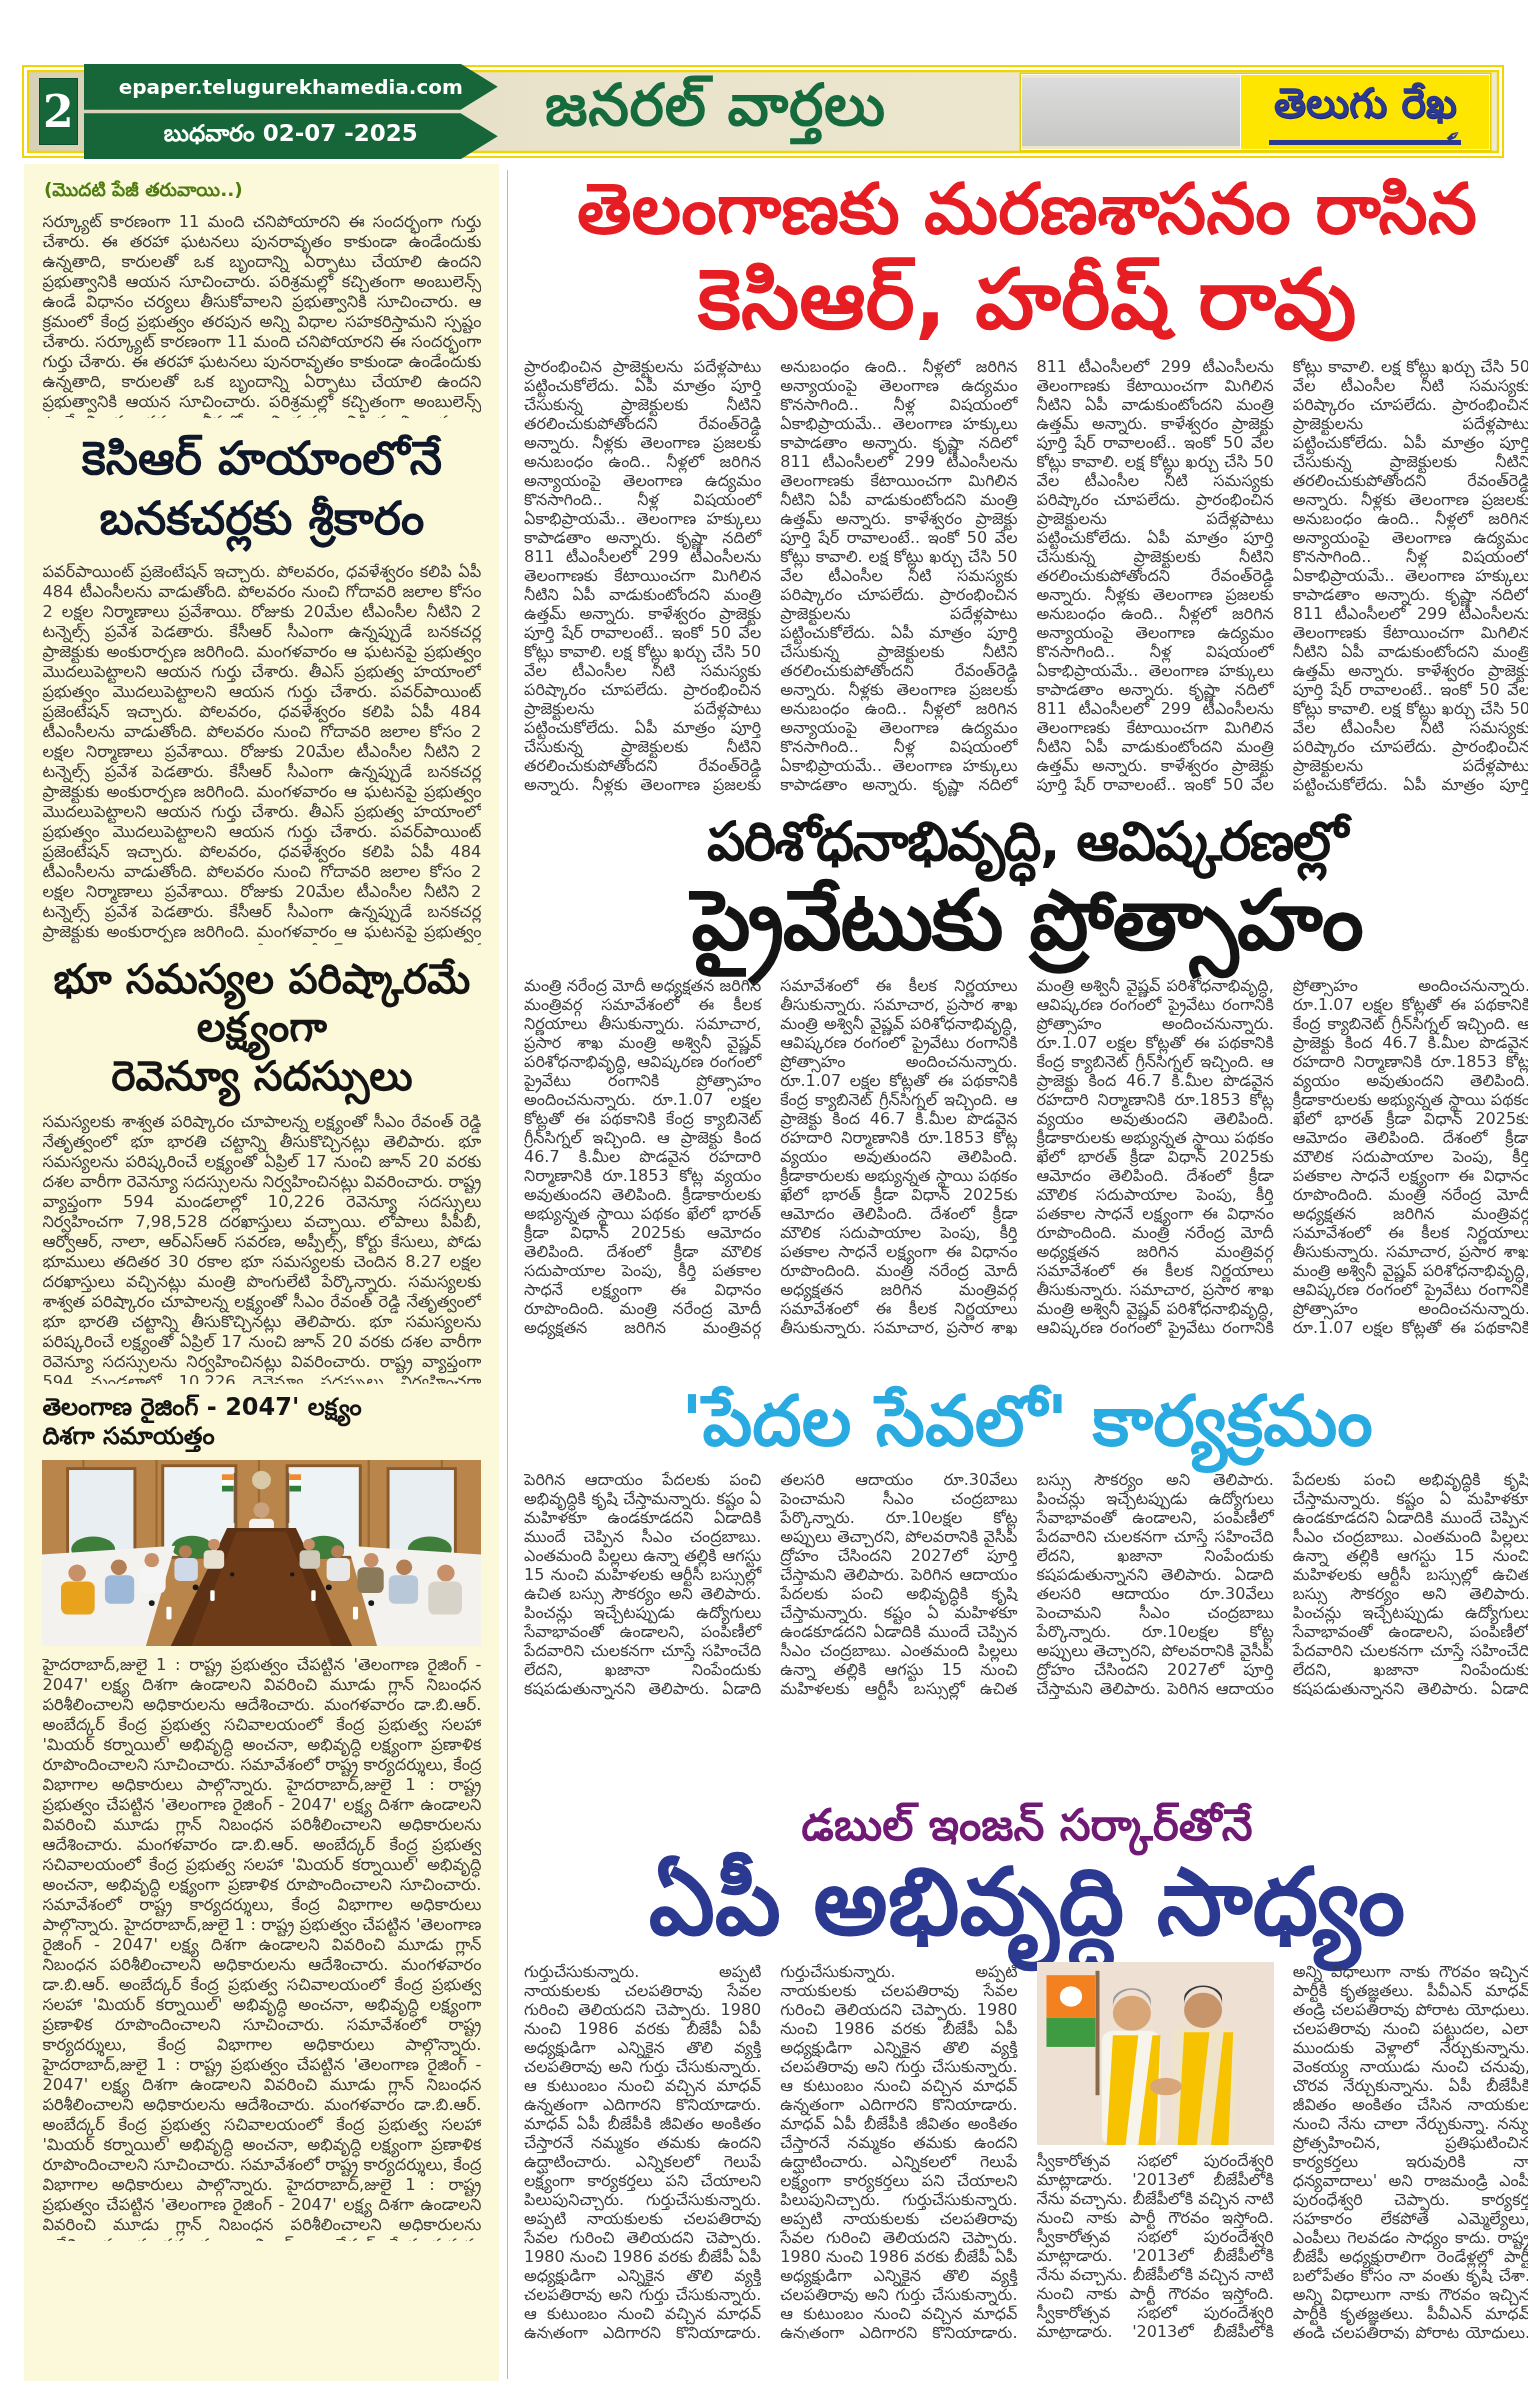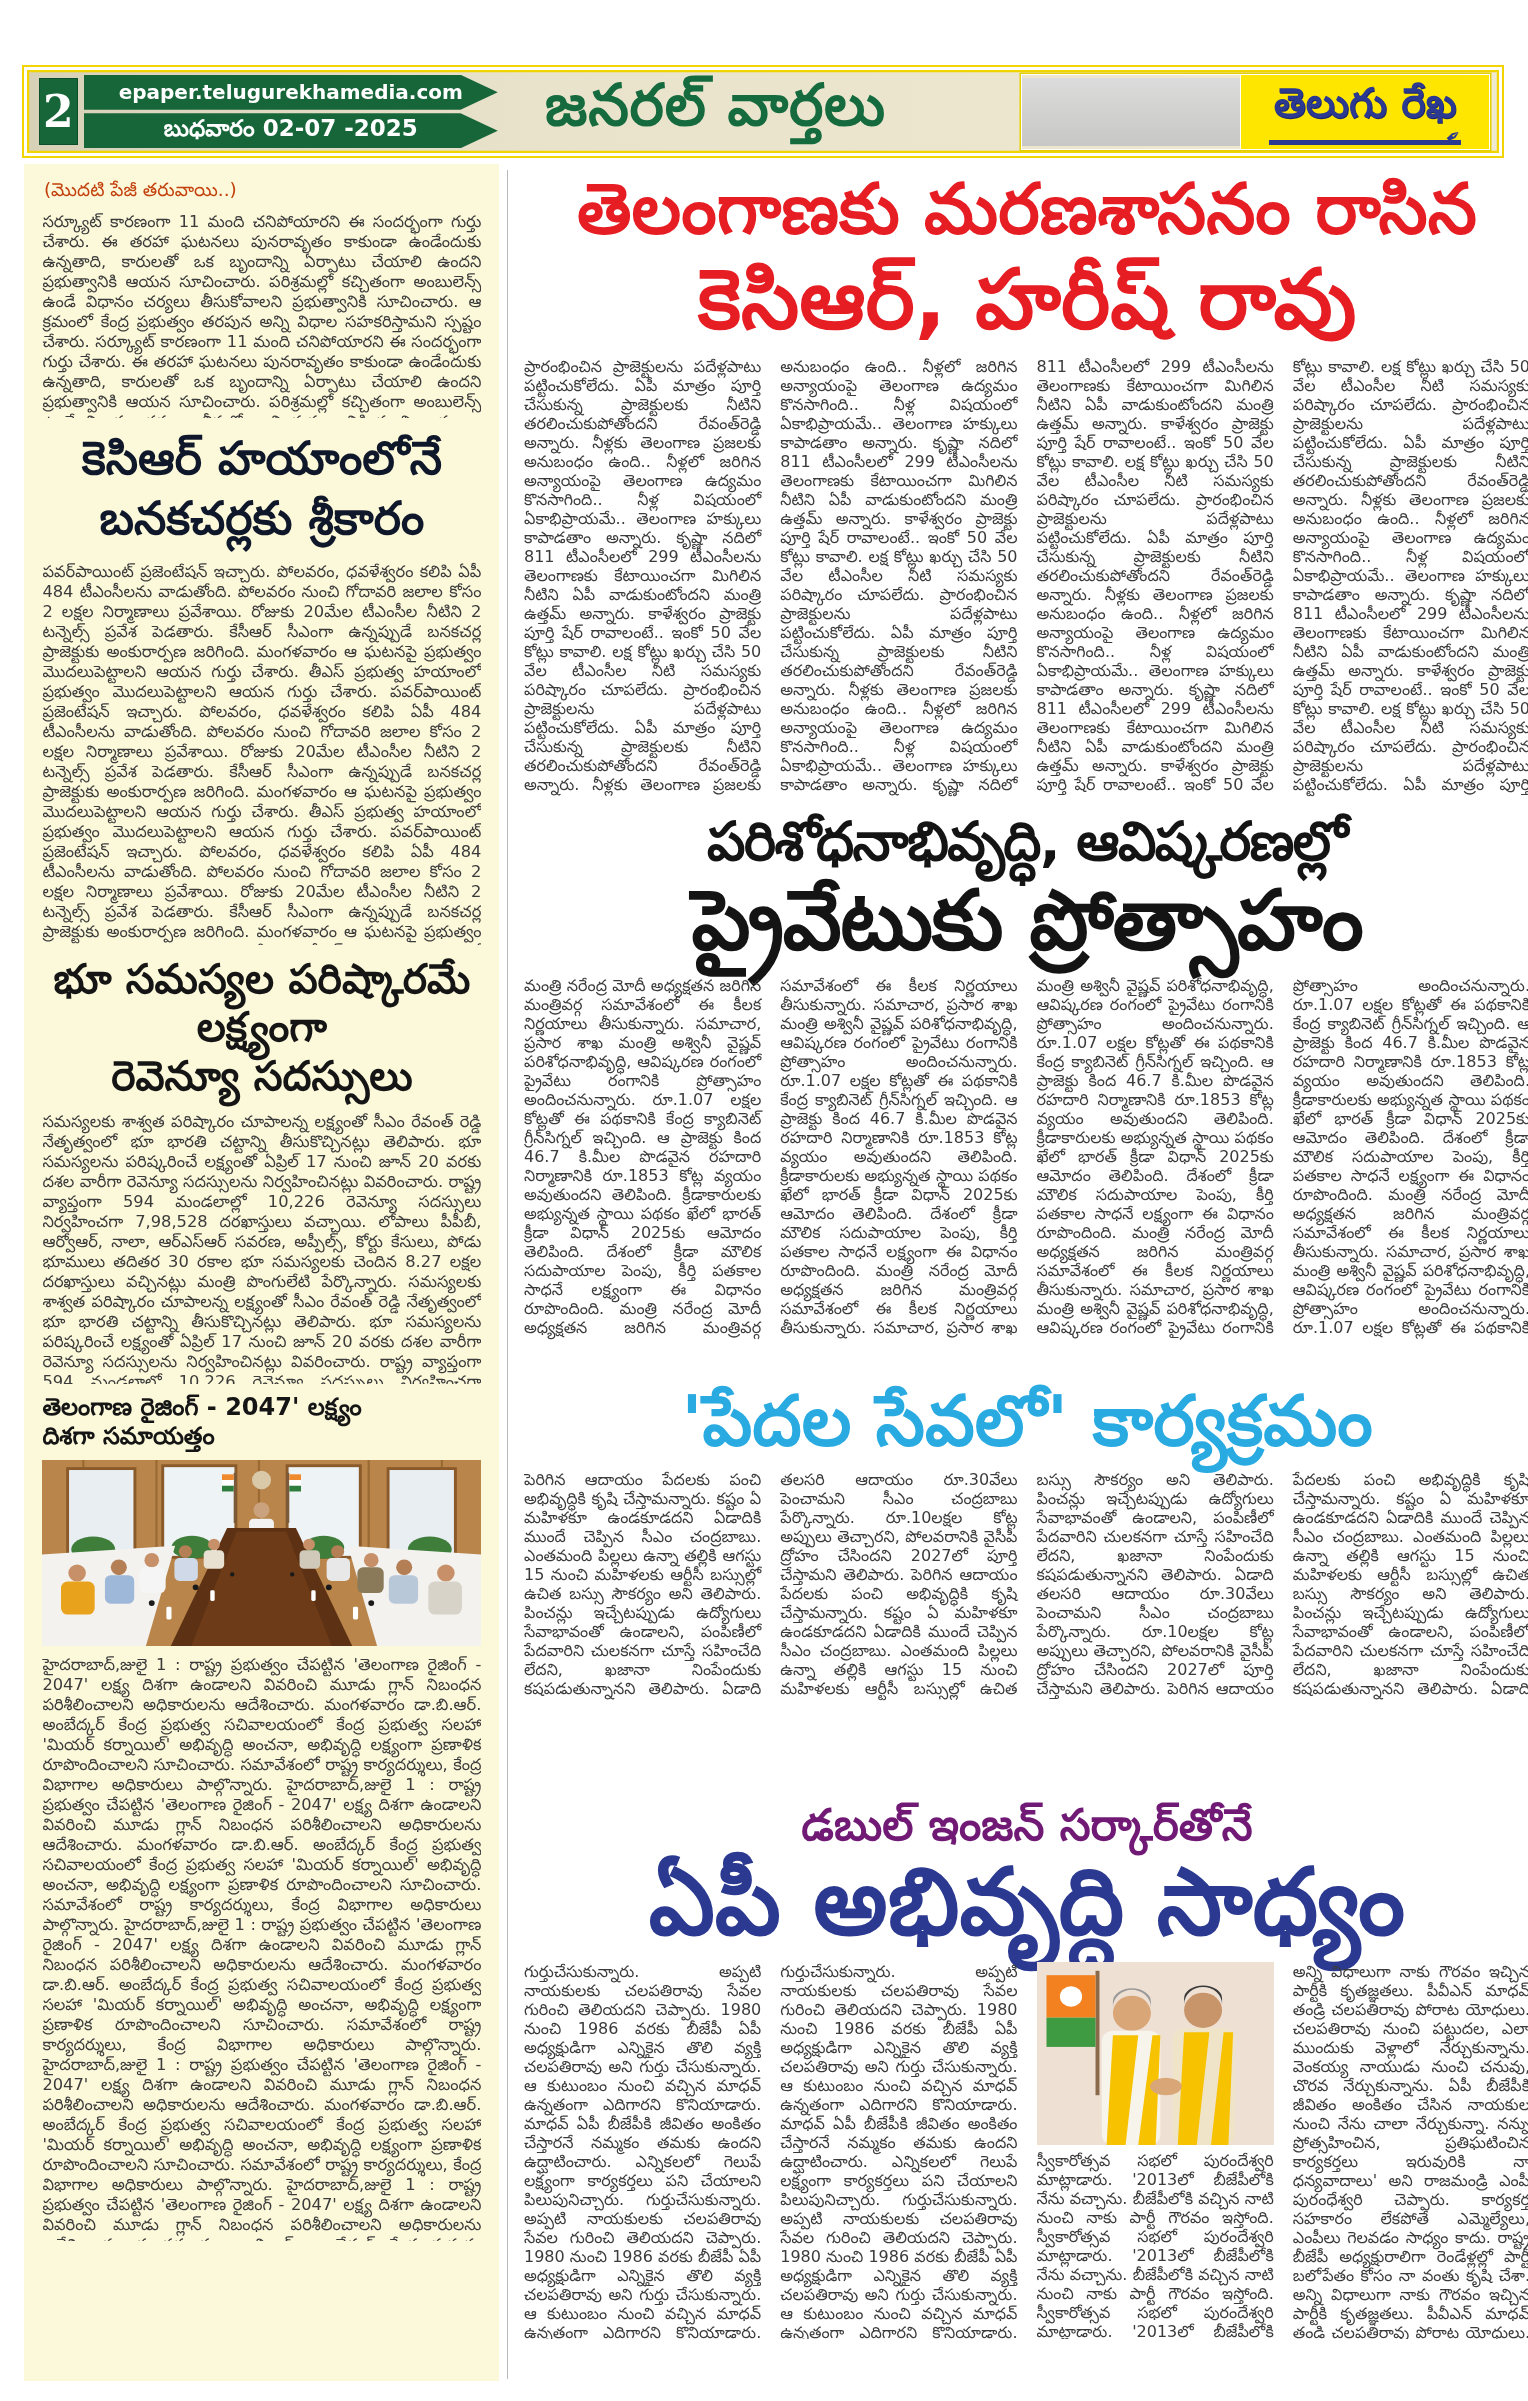--- a/index.html
+++ b/index.html
@@ -7,38 +7,38 @@
         font-family:"DejaVu Sans","Liberation Sans",sans-serif;overflow:hidden;}
   
   .header-frame{position:absolute;left:22px;top:65px;width:1482px;height:93px;
     border:2.2px solid #f2d400;box-shadow:inset 0 0 0 3px #ffffff,inset 0 0 0 5.2px #f2d400;
     background:linear-gradient(90deg,#d7d1b8 0%,#e9e3cc 35%,#efe9d2 100%);
     display:flex;align-items:center;padding:0 7.4px;box-sizing:border-box;}
   .numbox{width:37px;height:65px;background:#17663a;border:1.5px solid #0d4f2a;
     color:#fff;font-size:44px;font-weight:bold;font-family:"DejaVu Serif","Liberation Serif",serif;
     display:flex;align-items:center;justify-content:center;margin:0 6px 0 7.4px;flex:0 0 auto;}
   .ribbons{width:414px;flex:0 0 auto;display:flex;flex-direction:column;gap:3.7px;}
-  .ribbon{height:35px;background:#17663a;color:#fff;display:flex;align-items:center;justify-content:center;
+  .ribbon{height:46px;background:#17663a;color:#fff;display:flex;align-items:center;justify-content:center;
     clip-path:polygon(0 0,91% 0,100% 50%,91% 100%,0 100%);font-weight:bold;}
   .ribbon.site{font-size:20px;}
   .ribbon.date{font-size:23px;}
   .section-title{flex:1;text-align:center;color:#156b3e;font-size:58px;font-weight:800;
     letter-spacing:0.7px;transform:translateX(-44px);white-space:nowrap;}
   .logo-group{flex:0 0 auto;display:flex;align-items:center;border:1.5px solid #fff;
     box-shadow:0 0 0 1.5px #e6cf00;margin-right:4.4px;}
   .logo-grey{width:218px;height:68px;background:linear-gradient(#dcdcdc,#c7c7c5);}
   .logo-yellow{width:248px;height:74px;background:#ffe600;border-left:1.5px solid #fff;
     display:flex;align-items:center;justify-content:center;position:relative;}
   .logo-text{color:#2b3990;font-size:41px;font-weight:bold;border-bottom:5.2px solid #2b3990;
     padding:0 4.4px 3px 4.4px;text-shadow:0.7px 0.7px 0 #1a2368;white-space:nowrap;}
   .pen-nib{position:absolute;right:28px;bottom:1.5px;color:#2b3990;font-size:19px;transform:rotate(-35deg);}
   
   .left-col{position:absolute;left:24.4px;top:164px;width:475px;height:2217px;background:#fcf8da;
     padding:12px 18px;box-sizing:border-box;overflow:hidden;}
-  .cont-note{font-size:18.5px;font-weight:normal;color:#c2410c;margin:3px 0 7.4px 1.5px;}
+  .cont-note{font-size:18.5px;font-weight:bold;color:#4d7c0f;margin:3px 0 7.4px 1.5px;}
   .lh{color:#151515;font-weight:800;line-height:1.18;white-space:pre-line;margin:4.4px 0 9px 0;}
   .lh1{font-size:35px;text-align:center;}
   .lh2{font-size:46px;text-align:center;color:#0f172a;line-height:1.3;margin:10.4px 0 13.3px 0;}
   .lh3{font-size:41px;text-align:center;margin:10.4px 0 12px 0;}
   .lh4{font-size:24px;text-align:left;margin:9px 0 10.4px 0;}
   .lp{font-size:16.3px;line-height:20px;color:#3b3b3b;text-align:justify;overflow:hidden;margin-bottom:7.4px;}
   .p1{height:206px;} .p2{height:383px;} .p3{height:272px;} .p4{height:586px;margin-bottom:0;}
   .photo1{width:100%;height:186px;display:block;margin:1.5px 0 9px 0;background:#b9854a;}
   
   .vline{position:absolute;left:507px;top:170px;width:0.7px;height:2209px;background:#b9b9b9;}

